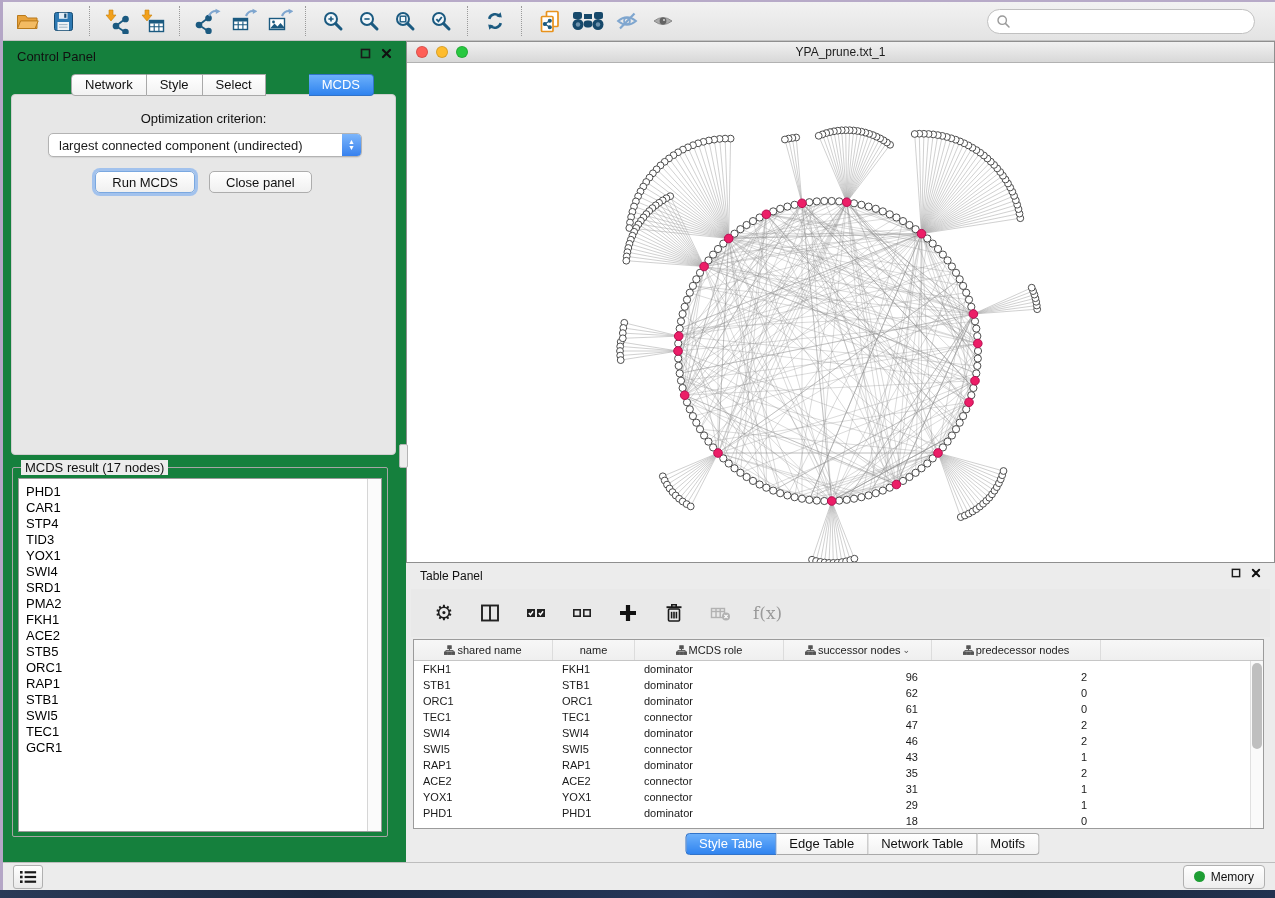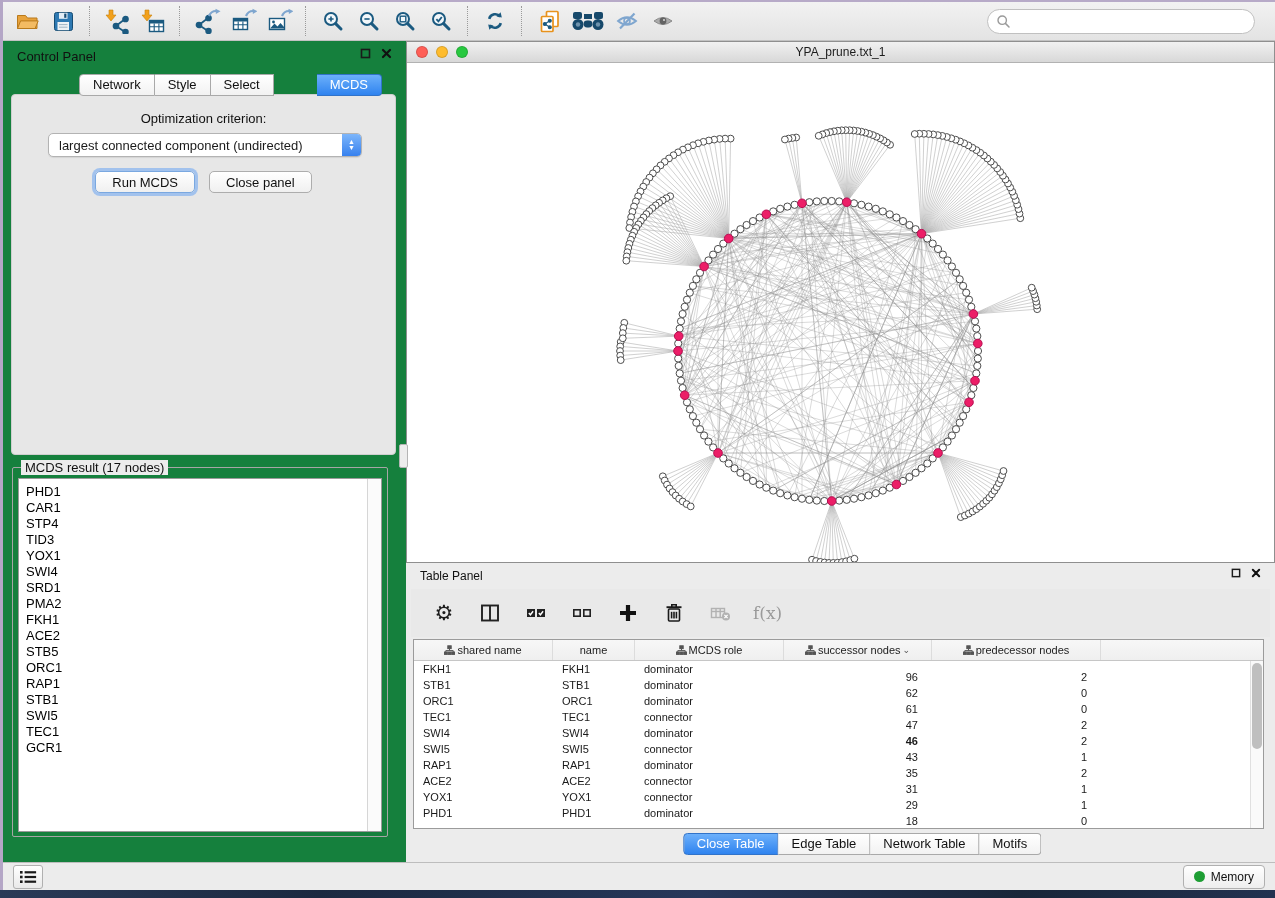--- a/index.html
+++ b/index.html
@@ -21,21 +21,21 @@
   
   .control-panel{position:absolute;left:3px;top:41px;width:403px;height:821px;background:#15803d;}
   .cp-title{position:absolute;left:14px;top:8px;font-size:13px;color:#111;}
   .win-icons{position:absolute;right:14px;top:7px;display:flex;gap:10px;align-items:center;}
   .seg{display:flex;}
   .seg .tab{height:20px;line-height:20px;padding:0 13px;font-size:13px;background:linear-gradient(#ffffff,#f2f2f2);
        border:1px solid #a9a9a9;border-left:none;color:#111;cursor:default;}
   .seg .tab:first-child{border-left:1px solid #a9a9a9;border-radius:4px 0 0 4px;}
   .seg .tab:last-child{border-radius:0 4px 4px 0;}
   .seg .tab.active{background:linear-gradient(#6cb0fb,#2f83ef);color:#fff;border-color:#3173c9;margin-left:43px;}
-  .cp-tabs{position:absolute;left:76px;top:33px;z-index:5;}
+  .cp-tabs{position:absolute;left:68px;top:33px;z-index:5;}
   .cp-content{position:absolute;left:8px;top:53px;width:385px;height:361px;background:#e7e7e7;
        border:1px solid #cfcfcf;border-radius:4px;box-sizing:border-box;}
   .opt-label{position:absolute;left:0;right:0;top:16px;text-align:center;font-size:13px;color:#111;}
   .dropdown{position:absolute;left:36px;top:38px;width:314px;height:24px;background:#fff;border:1px solid #b3b3b3;
        border-radius:5px;display:flex;align-items:center;box-sizing:border-box;box-shadow:0 1px 1px rgba(0,0,0,.08);}
   .dropdown .dd-text{flex:1;font-size:13px;padding-left:10px;white-space:nowrap;}
   .dd-step{width:19px;height:22px;border-radius:0 4px 4px 0;background:linear-gradient(#7db6fb,#3781ee);
        display:flex;flex-direction:column;align-items:center;justify-content:center;color:#fff;}
   .dd-step span{font-size:7px;line-height:6px;}
   .btn-row{position:absolute;left:0;right:0;top:76px;display:flex;justify-content:center;gap:14px;}
@@ -1243,21 +1243,21 @@
           <div class="g-cell txt" style="width: 139px;">TEC1</div>
           <div class="g-cell txt" style="width: 82px;">TEC1</div>
           <div class="g-cell txt" style="width: 149px;">connector</div>
           <div class="g-cell num" style="width: 148px;">47</div>
           <div class="g-cell num" style="width: 169px;">2</div>
         </div>
         <div class="g-row">
           <div class="g-cell txt" style="width: 139px;">SWI4</div>
           <div class="g-cell txt" style="width: 82px;">SWI4</div>
           <div class="g-cell txt" style="width: 149px;">dominator</div>
-          <div class="g-cell num" style="width: 148px; font-weight: bold;">46</div>
+          <div class="g-cell num" style="width: 148px;">46</div>
           <div class="g-cell num" style="width: 169px;">2</div>
         </div>
         <div class="g-row">
           <div class="g-cell txt" style="width: 139px;">SWI5</div>
           <div class="g-cell txt" style="width: 82px;">SWI5</div>
           <div class="g-cell txt" style="width: 149px;">connector</div>
           <div class="g-cell num" style="width: 148px;">43</div>
           <div class="g-cell num" style="width: 169px;">1</div>
         </div>
         <div class="g-row">
@@ -1287,21 +1287,21 @@
           <div class="g-cell txt" style="width: 149px;">dominator</div>
           <div class="g-cell num" style="width: 148px;">18</div>
           <div class="g-cell num" style="width: 169px;">0</div>
         </div>
       </div>
     <div class="v-scroll">
         <div class="v-thumb"></div>
       </div>
   </div>
   <div class="seg tp-tabs">
-    <div class="tab active">Close Table</div>
+    <div class="tab active">Style Table</div>
     <div class="tab">Edge Table</div>
     <div class="tab">Network Table</div>
     <div class="tab">Motifs</div>
   </div>
 </div>
 
 <div class="statusbar">
   <div class="sb-btn">
     <svg width="18" height="14" viewBox="0 0 18 14">
         <g fill="#1a1a1a">

